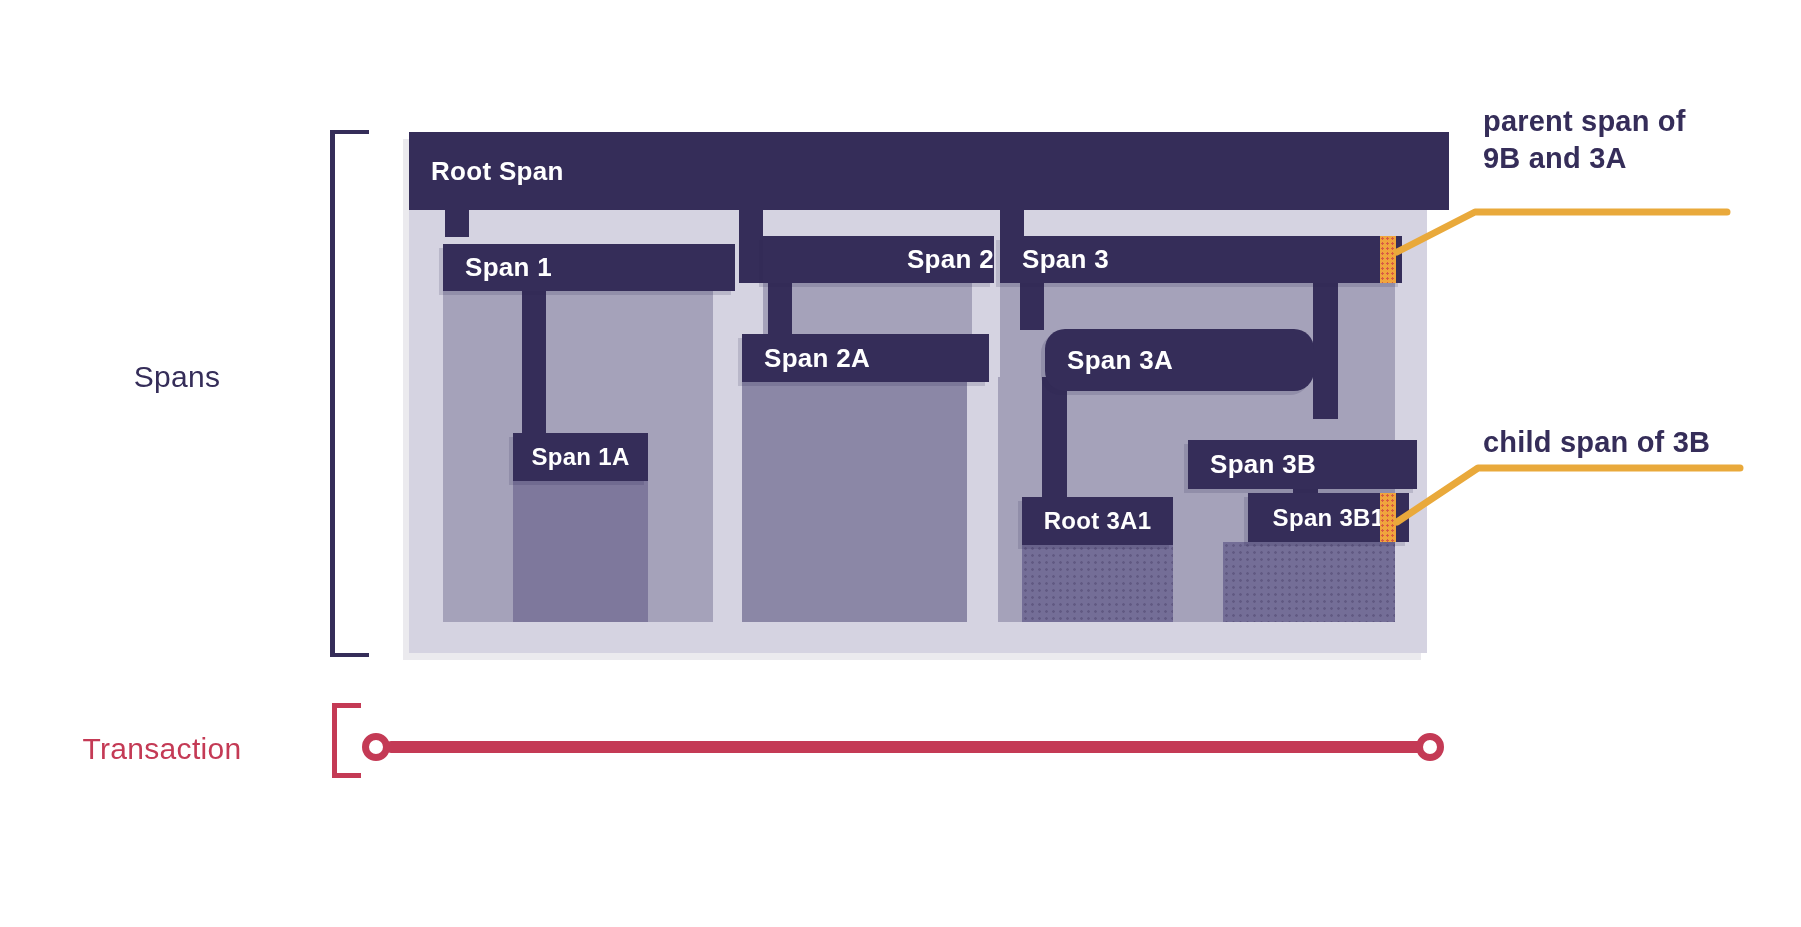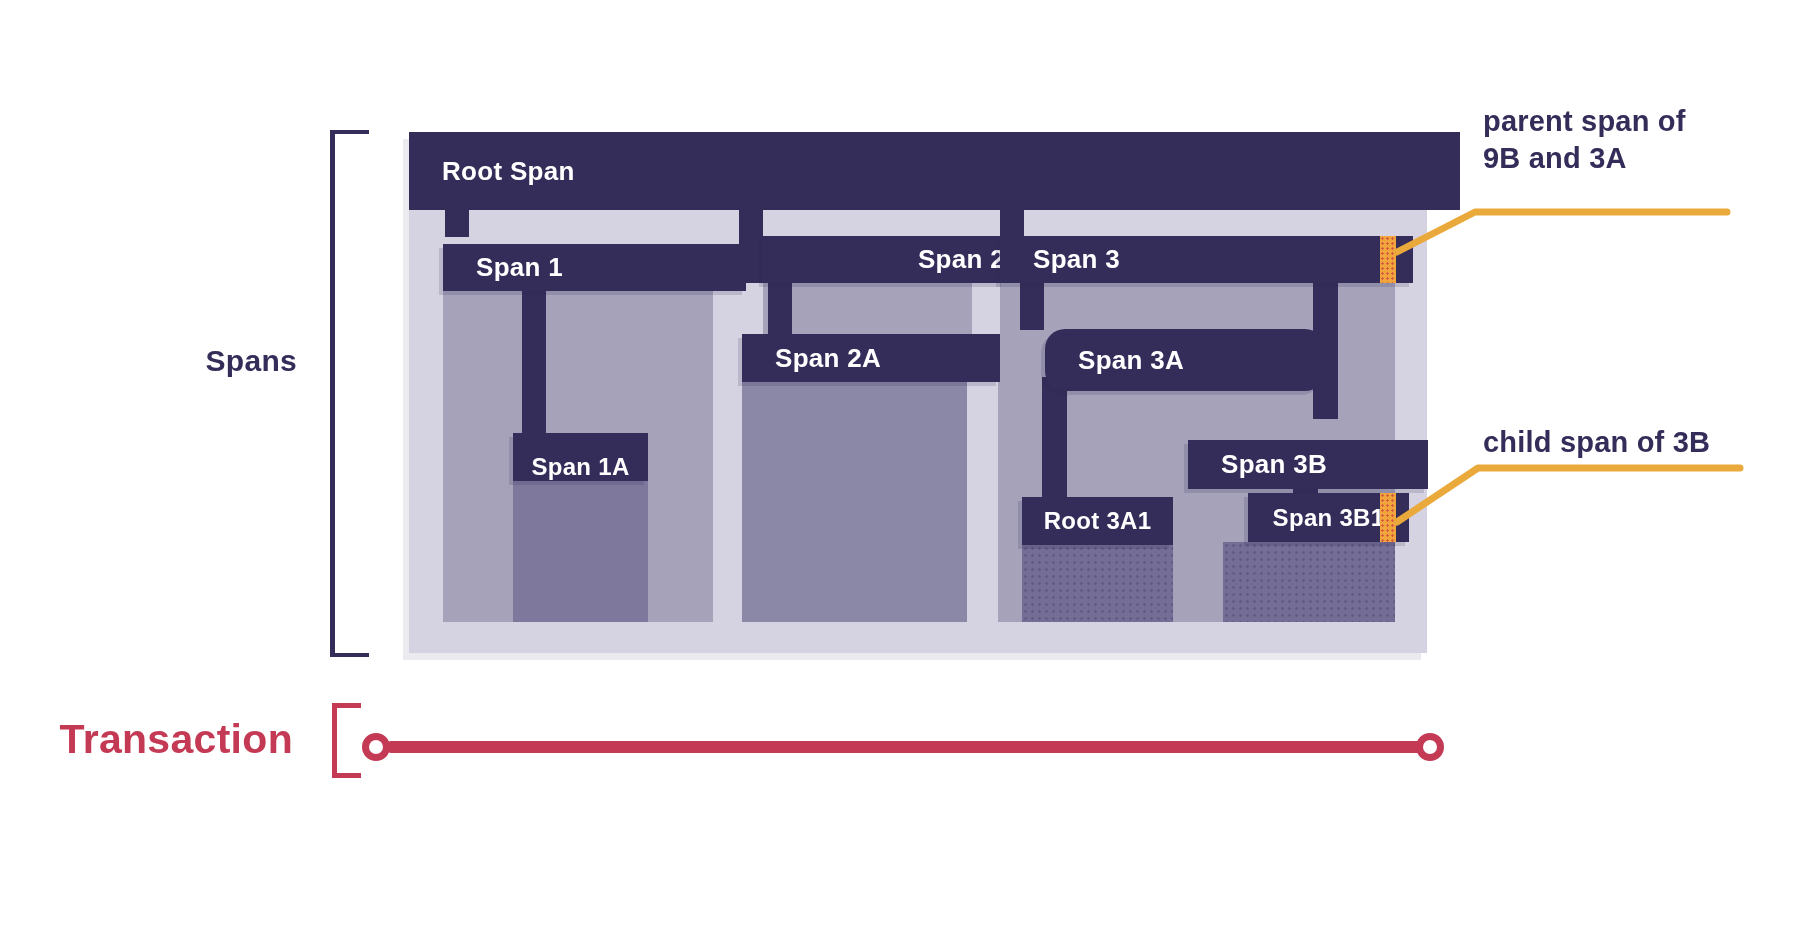--- a/index.html
+++ b/index.html
@@ -15,24 +15,25 @@
     --crimson:#C43A55;
   }
   html,body{margin:0;padding:0;}
   body{
     width:1801px;height:927px;background:#ffffff;position:relative;
     font-family:"Liberation Sans", sans-serif;overflow:hidden;
   }
   .abs{position:absolute;}
   
   .side-label{
-    color:var(--dark);font-weight:700;font-size:30px;letter-spacing:.3px;
-    text-align:right;
+    color:var(--dark);font-weight:400;font-size:30px;letter-spacing:.3px;
+    text-align:center;
+    margin-top:16px;
   }
-  .side-label.red{color:var(--crimson);font-size:41px;}
+  .side-label.red{color:var(--crimson);font-size:30px;}
   .bracket{
     border-left:5px solid var(--dark);
     border-top:4px solid var(--dark);
     border-bottom:4px solid var(--dark);
   }
   .bracket.red{
     border-left:5px solid var(--crimson);
     border-top:5px solid var(--crimson);
     border-bottom:5px solid var(--crimson);
   }
@@ -40,21 +41,21 @@
   .container-bg{
     background:var(--lavender);
     box-shadow:-6px 7px 0 rgba(54,46,88,0.10);
   }
   .hdr{
     background:var(--dark);
     color:#ffffff;font-weight:700;font-size:26px;letter-spacing:.3px;
     display:flex;align-items:center;
     box-shadow:-4px 4px 0 rgba(44,36,80,0.16);
   }
-  .hdr.padded{padding-left:33px;}
+  .hdr.padded{padding-left:22px;}
   .hdr.centered{justify-content:center;font-size:24px;}
   .root-hdr{box-shadow:none;}
   .conn{background:var(--dark);}
   .body-rect{background:var(--body-medium);}
   .body-rect.b1a{background:var(--body-1a);}
   .body-rect.b2a{background:var(--body-2a);}
   .body-rect.deep{
     background:var(--body-deep);
     background-image:radial-gradient(rgba(40,30,70,0.25) 1px, transparent 1.6px);
     background-size:7px 7px;
@@ -125,21 +126,21 @@
 
 <div class="abs hdr padded" style="left:742px;top:334px;width:225px;height:48px;">
   <span>Span 2A</span>
 </div>
 <div class="abs hdr padded" style="left:1045px;top:329px;width:247px;height:62px;border-radius:20px;">
   <span>Span 3A</span>
 </div>
 <div class="abs hdr padded" style="left:1188px;top:440px;width:207px;height:49px;">
   <span>Span 3B</span>
 </div>
-<div class="abs hdr centered" style="left:513px;top:433px;width:135px;height:48px;align-items:flex-end;">
+<div class="abs hdr centered" style="left:513px;top:433px;width:135px;height:48px;">
   <span>Span 1A</span>
 </div>
 <div class="abs hdr centered" style="left:1022px;top:497px;width:151px;height:48px;">
   <span>Root 3A1</span>
 </div>
 <div class="abs hdr centered" style="left:1248px;top:493px;width:161px;height:49px;">
   <span>Span 3B1</span>
 </div>
 <div class="abs cap" style="left:1380px;top:493px;width:16px;height:49px;"></div>
 

